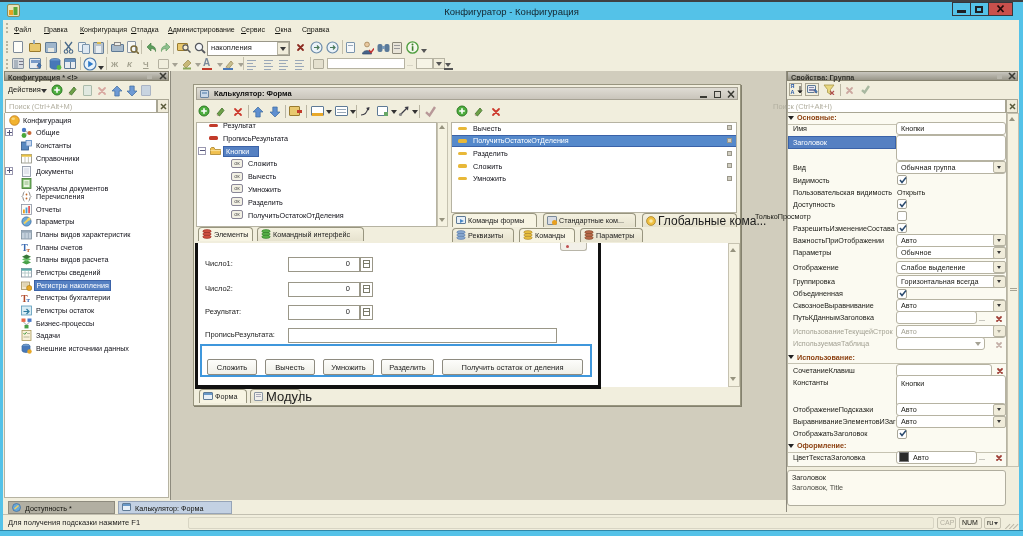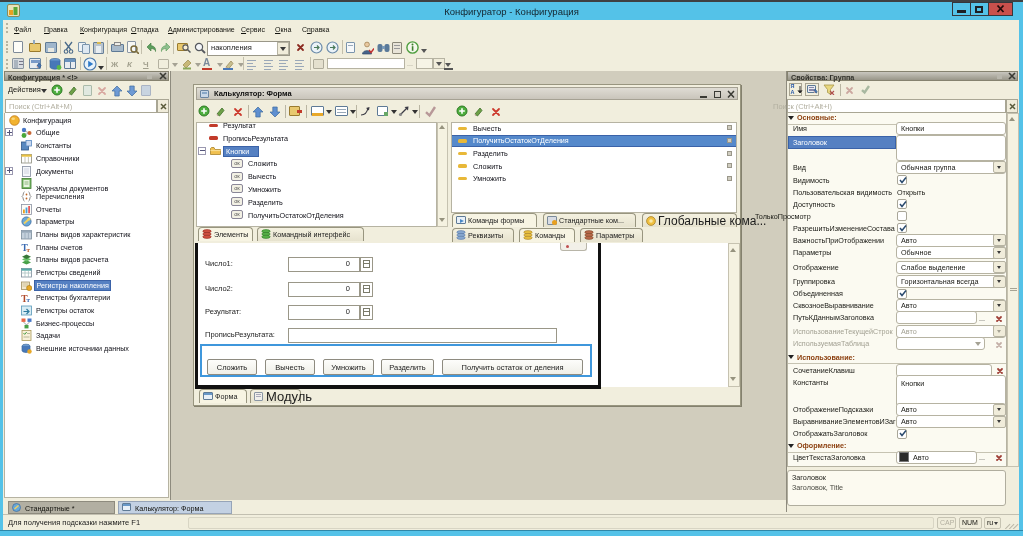--- a/index.html
+++ b/index.html
@@ -916,21 +916,21 @@
 <div class="ab t85" style="left:792px;top:473px;color:#22221c">Заголовок</div>
 <div class="ab t85" style="left:792px;top:483px;color:#4a4a42">Заголовок, Title</div>
 <div class="ab" style="left:3px;top:500px;width:783px;height:14px;background:#F1EEDD"></div>
 <div class="ab" style="left:8px;top:501px;width:107px;height:13px;background:#B2AFA2;border:1px solid #8E8B7E"></div>
 <div class="ab" style="left:12px;top:503px">
     <svg width="9" height="9" viewBox="0 0 9 9">
       <circle cx="4.5" cy="4.5" r="4" fill="#68A8D8" stroke="#3E6A9E" stroke-width="0.7"></circle>
       <path d="M2.5 6 L6.5 2.5" stroke="#F0D060" stroke-width="1.5"></path>
     </svg>
   </div>
-<div class="ab t85" style="left:25px;top:503.5px;color:#14140f">Стандартные *</div>
+<div class="ab t85" style="left:25px;top:503.5px;color:#14140f">Доступность *</div>
 <div class="ab" style="left:118px;top:501px;width:114px;height:13px;background:#C3D1E3;border:1px solid #96A4B8"></div>
 <div class="ab" style="left:122.0px;top:503.0px;width:9px;height:8px;background:#E8F0F8;border:1px solid #5E7A96;border-radius:1px">
     <div style="position:absolute;left:0px;top:0px;width:7px;height:2px;background:#6898C8"></div>
   </div>
 <div class="ab t85" style="left:135px;top:503.5px;color:#14140f">Калькулятор: Форма</div>
 <div class="ab" style="left:3px;top:514px;width:1016px;height:16px;background:#F1EEDD;border-top:1px solid #C2BFB0"></div>
 <div class="ab t" style="left:8px;top:517.5px;color:#1c1c1c">Для получения подсказки нажмите F1</div>
 <div class="ab" style="left:188px;top:517px;width:746px;height:12px;background:#EFECDA;border:1px solid #D8D5C4;border-radius:2px"></div>
 <div class="ab" style="left:937px;top:517px;width:19px;height:12px;background:#EFECDA;border:1px solid #C6C3B2;border-radius:2px"></div>
 <div class="ab" style="left:940px;top:519px;font-size:7px;line-height:8px;color:#B2AFA0">CAP</div>

